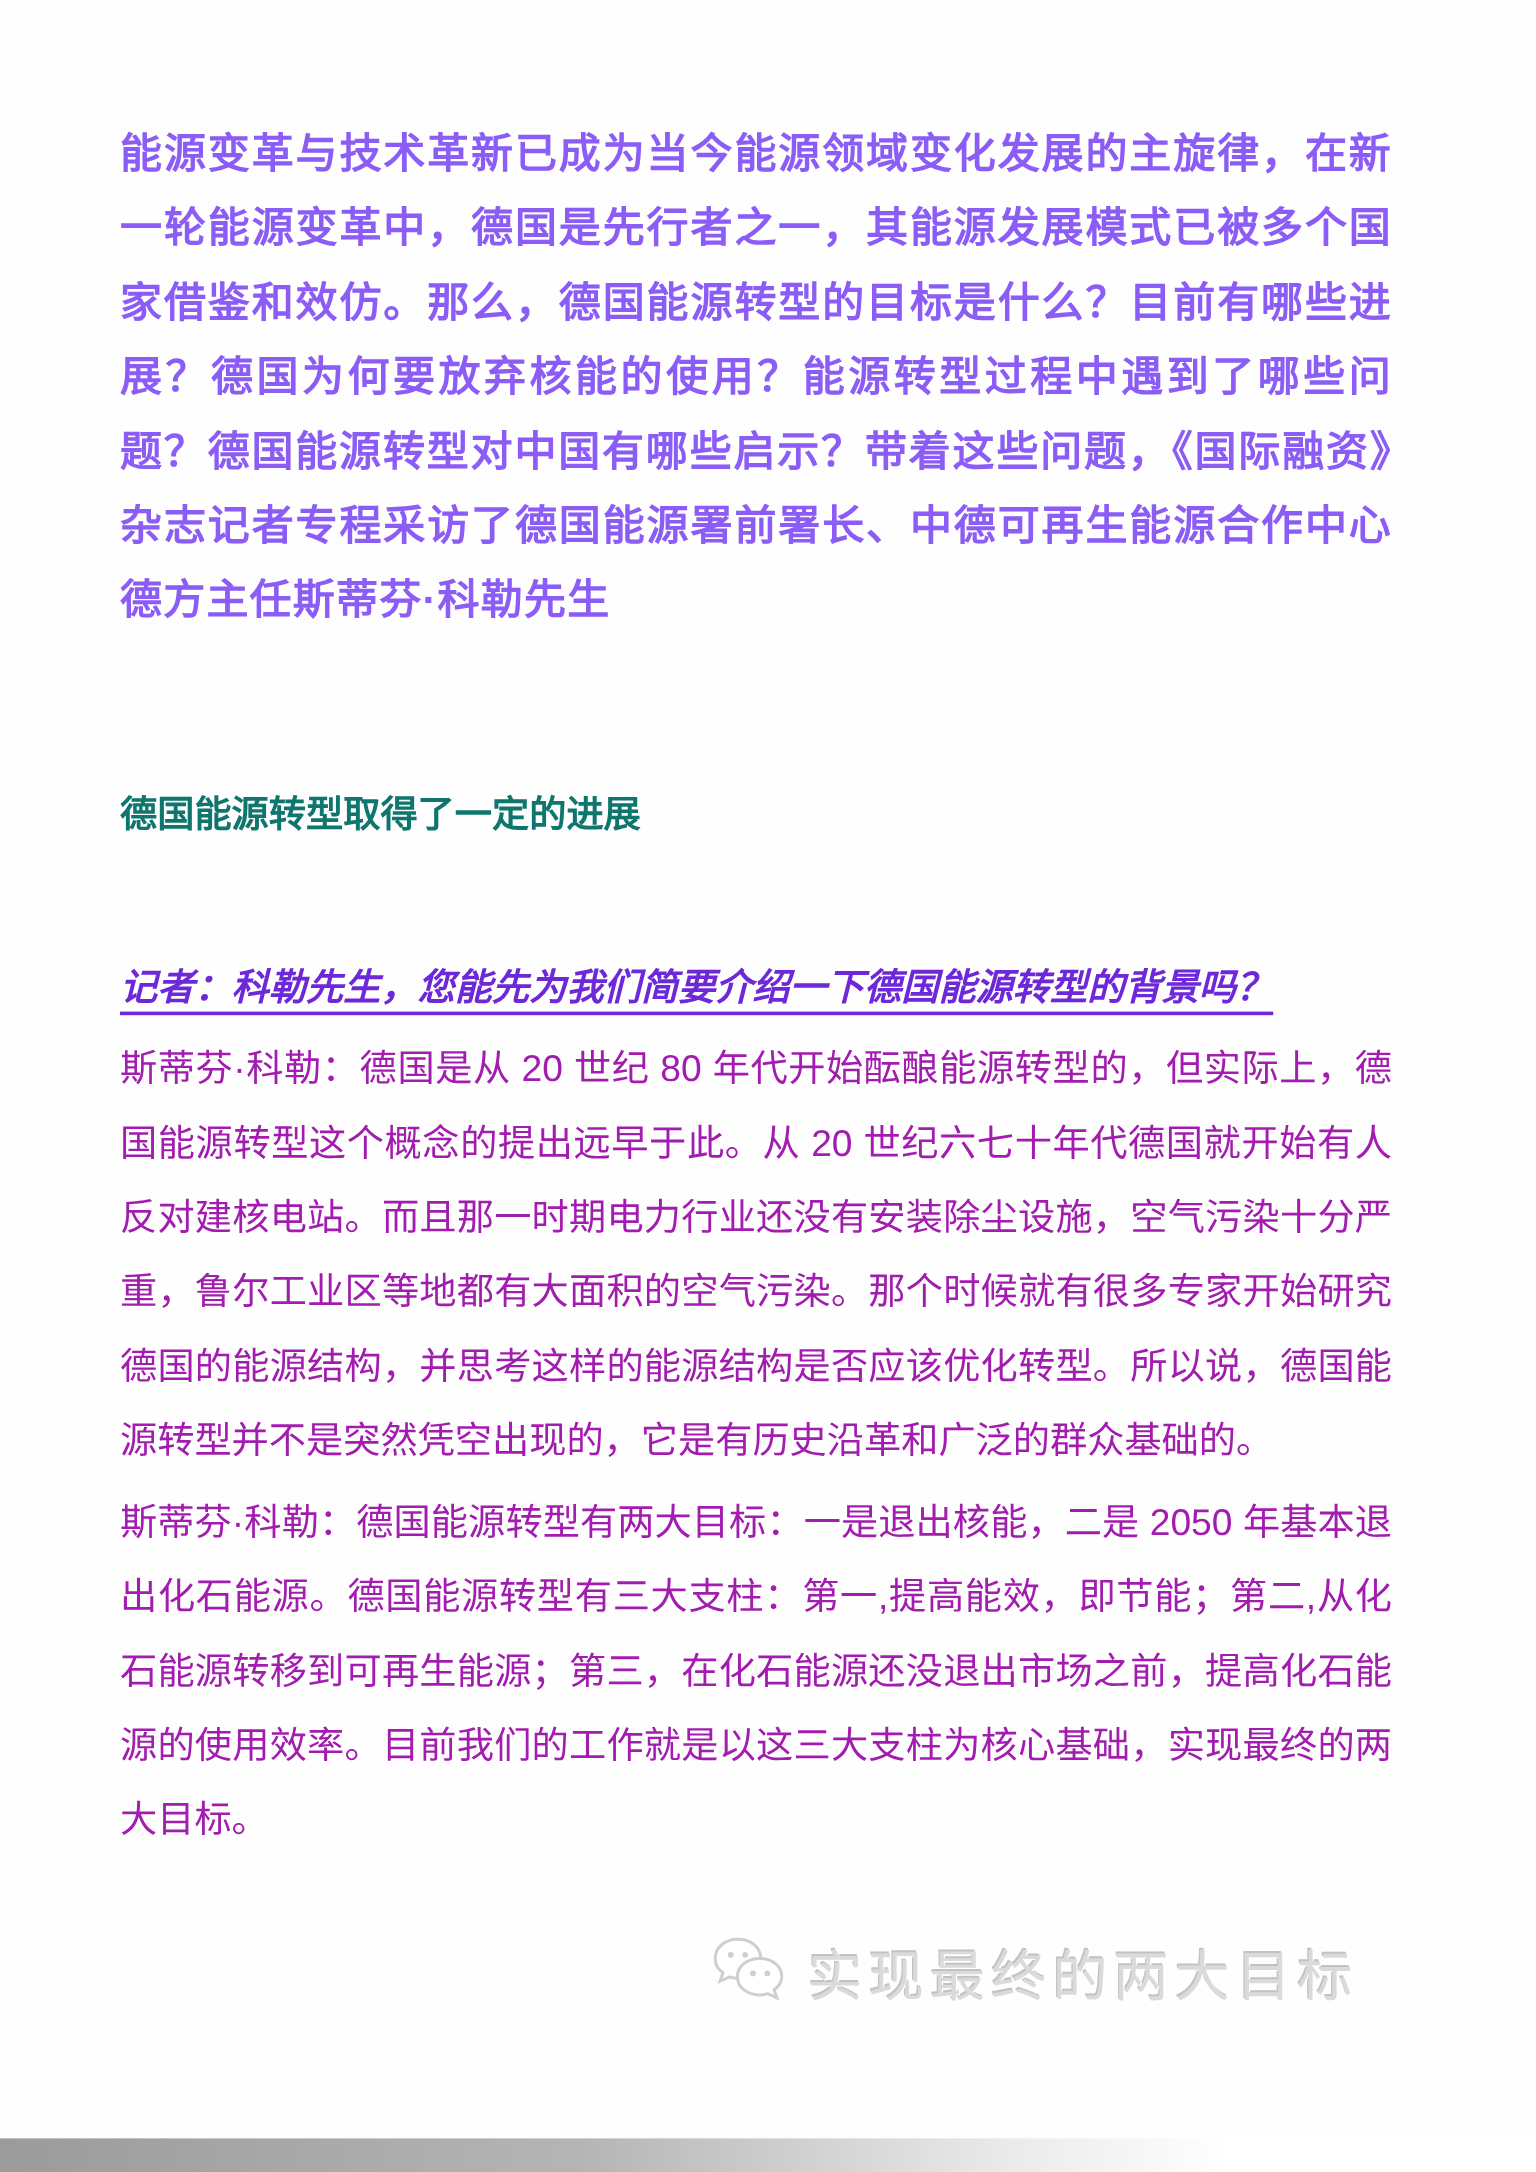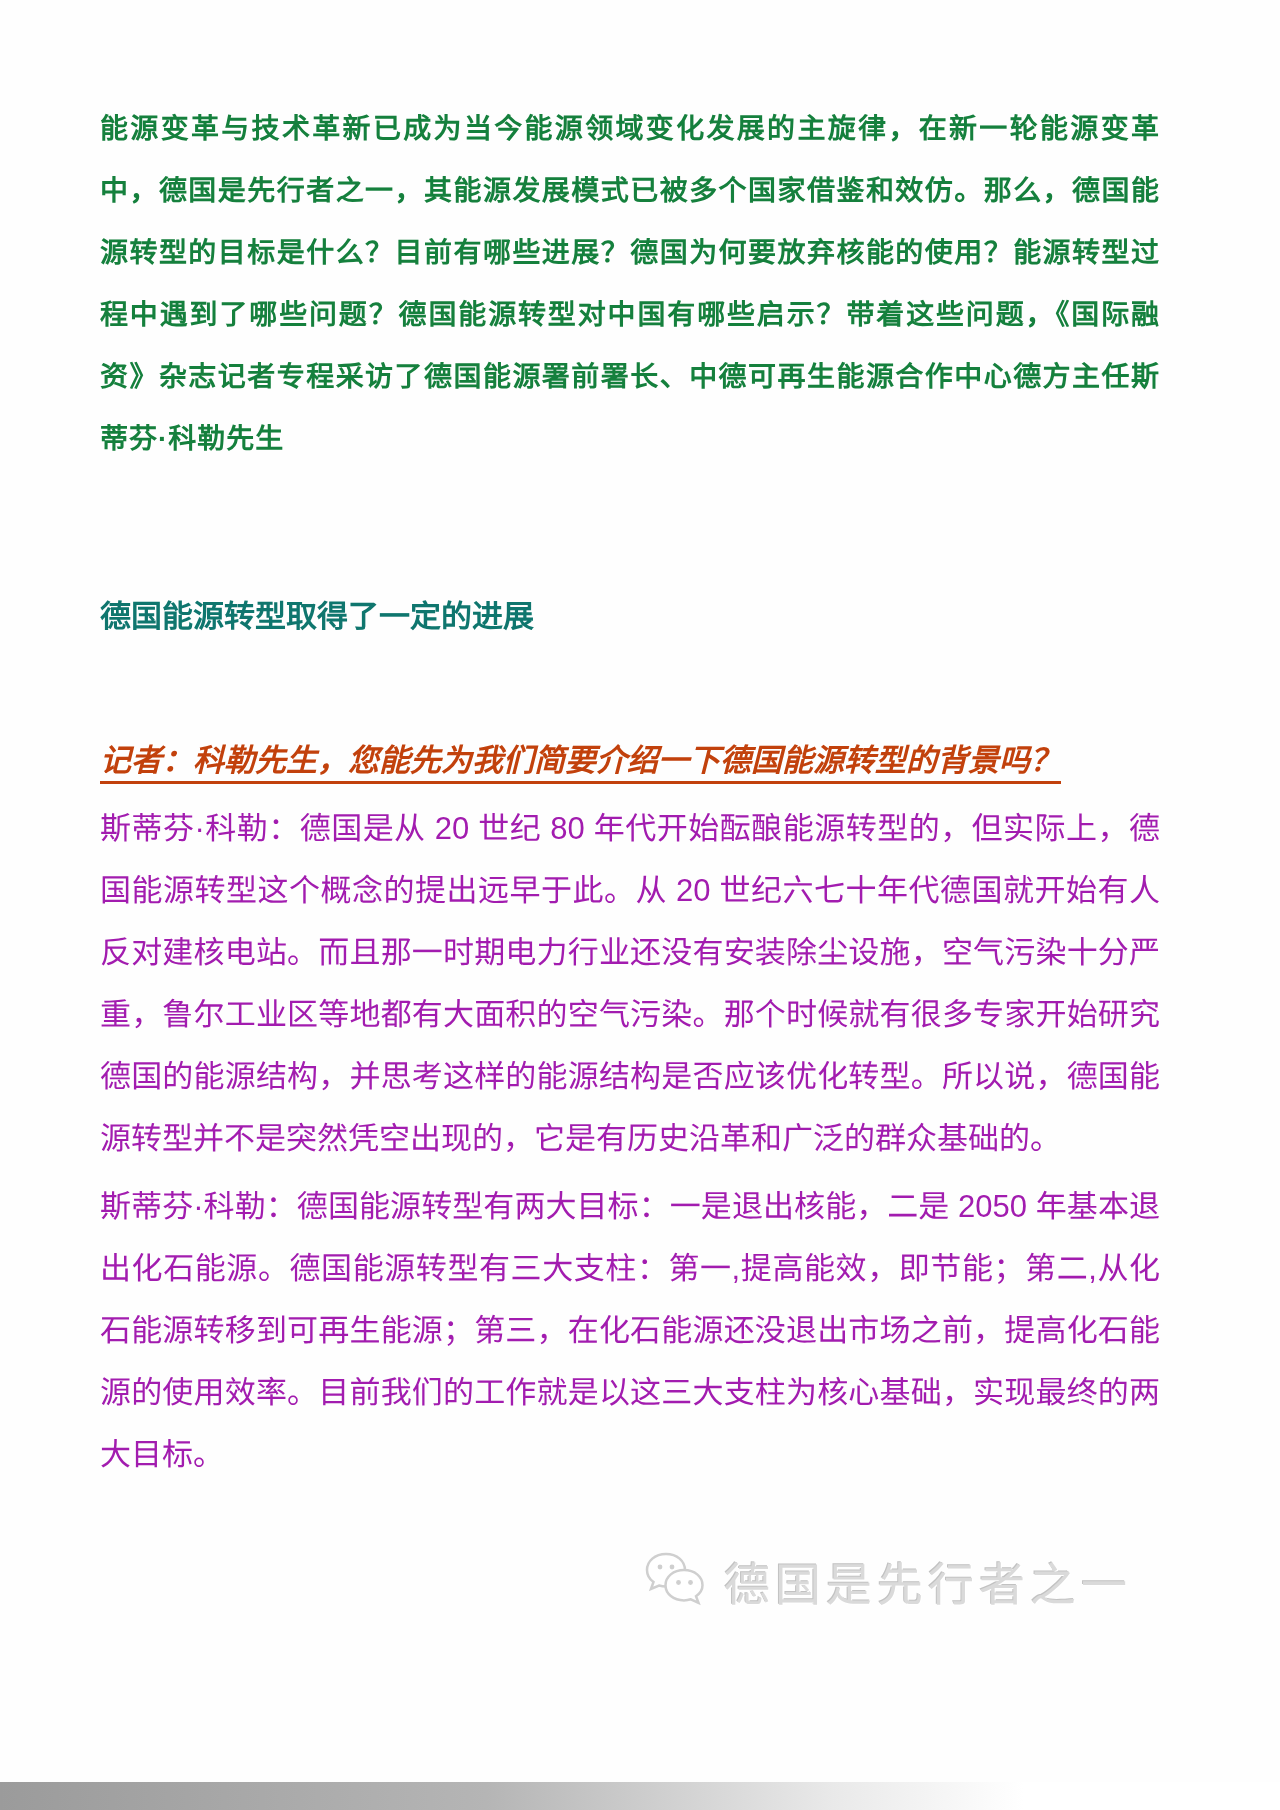--- a/index.html
+++ b/index.html
@@ -14,37 +14,37 @@
     height: 1810px;
     background: #fefefe;
     overflow: hidden;
   }
   .content {
     padding: 0 120px 0 100px; 
   }
   .intro {
     margin: 0;
     padding-top: 98px;
-    color: #15803d;
-    font-size: 28px;
+    color: #8b5cf6;
+    font-size: 35px;
     font-weight: bold;
     line-height: 62px;
     letter-spacing: 1px;
     text-align: justify;
   }
   .section-heading {
     margin: 116px 0 0 0;
     color: #0f766e;
     font-size: 31px;
     font-weight: bold;
     line-height: 62px;
   }
   .question {
     margin: 82px 0 0 0;
-    color: #c2410c;
+    color: #6d28d9;
     font-size: 31px;
     font-weight: bold;
     font-style: italic;
     line-height: 62px;
     text-decoration: underline;
     text-decoration-thickness: 3px;
     text-underline-offset: 10px;
   }
   .answer {
     margin: 6px 0 0 0;
@@ -120,17 +120,17 @@
         </g>
 
         <g fill="#cfcfcf">
           <circle cx="24" cy="23" r="2.4"></circle>
           <circle cx="36" cy="23" r="2.4"></circle>
           <circle cx="42.5" cy="38.5" r="2.4"></circle>
           <circle cx="54.5" cy="38.5" r="2.4"></circle>
         </g>
       </svg>
     </span>
-    <span class="wm-text">德国是先行者之一</span>
+    <span class="wm-text">实现最终的两大目标</span>
   </div>
 
   <div class="bottom-bar"></div>
 </div>
 
 </body></html>

